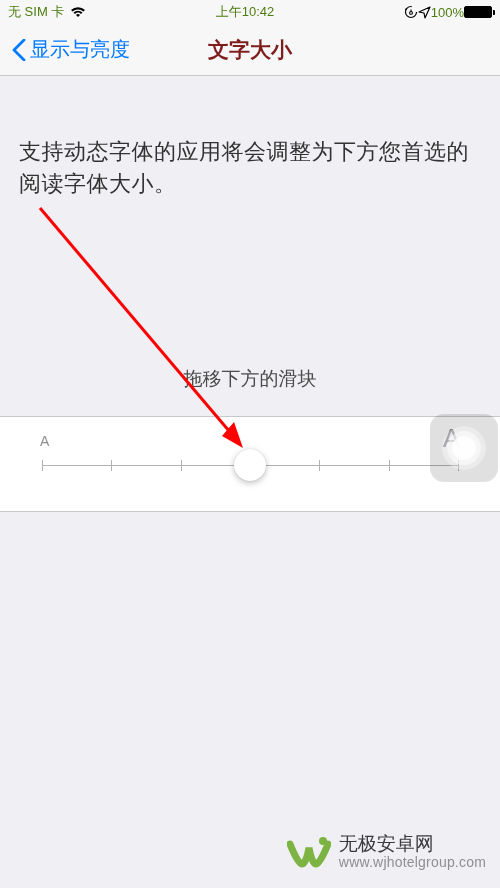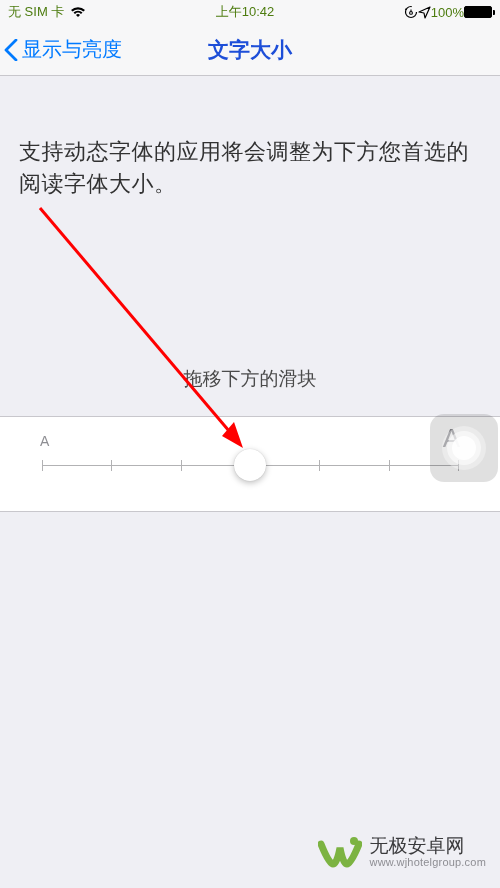--- a/index.html
+++ b/index.html
@@ -61,34 +61,34 @@
       border-bottom: 1px solid #c8c7cc;
       display: flex;
       align-items: center;
       position: relative;
     }
     .nav-back {
       display: flex;
       align-items: center;
       color: #007aff;
       font-size: 20px;
-      padding-left: 4px;
+      padding-left: 12px;
       gap: 4px;
     }
     .chevron-left {
       width: 14px;
       height: 22px;
     }
     .nav-title {
       position: absolute;
       left: 50%;
       transform: translateX(-50%);
       font-size: 21px;
       font-weight: 600;
-      color: #1d4ed8;
+      color: #7f1d1d;
     }
     
     .content {
       background: #efeff4;
     }
     .description {
       padding: 60px 28px 0 19px;
       text-align: left;
       font-size: 22px;
       color: #323232;
@@ -220,21 +220,21 @@
       display: flex;
       flex-direction: column;
       line-height: 1.1;
     }
     .wm-title {
       font-size: 19px;
       font-weight: 400;
       color: #3a3a3c;
     }
     .wm-url {
-      font-size: 11px;
+      font-size: 14px;
       color: #8e8e93;
       letter-spacing: 0.2px;
     }
   </style>
 </head>
 <body>
 
 <div class="status-bar">
   <div class="status-left">
     <span>无 SIM 卡</span>

